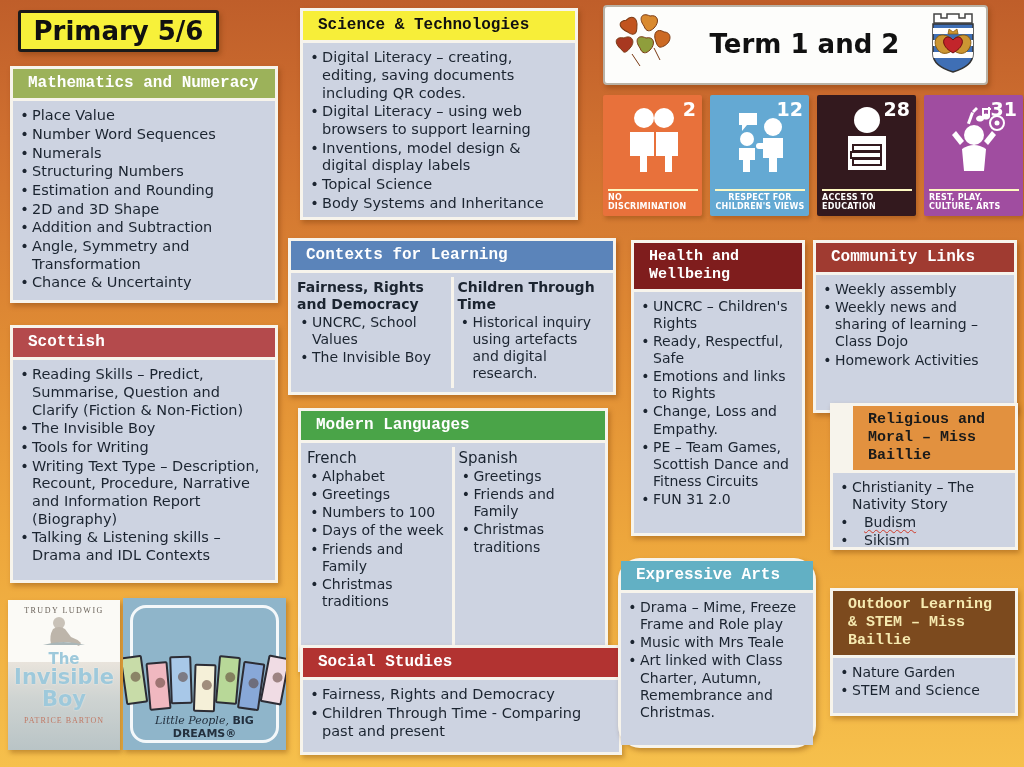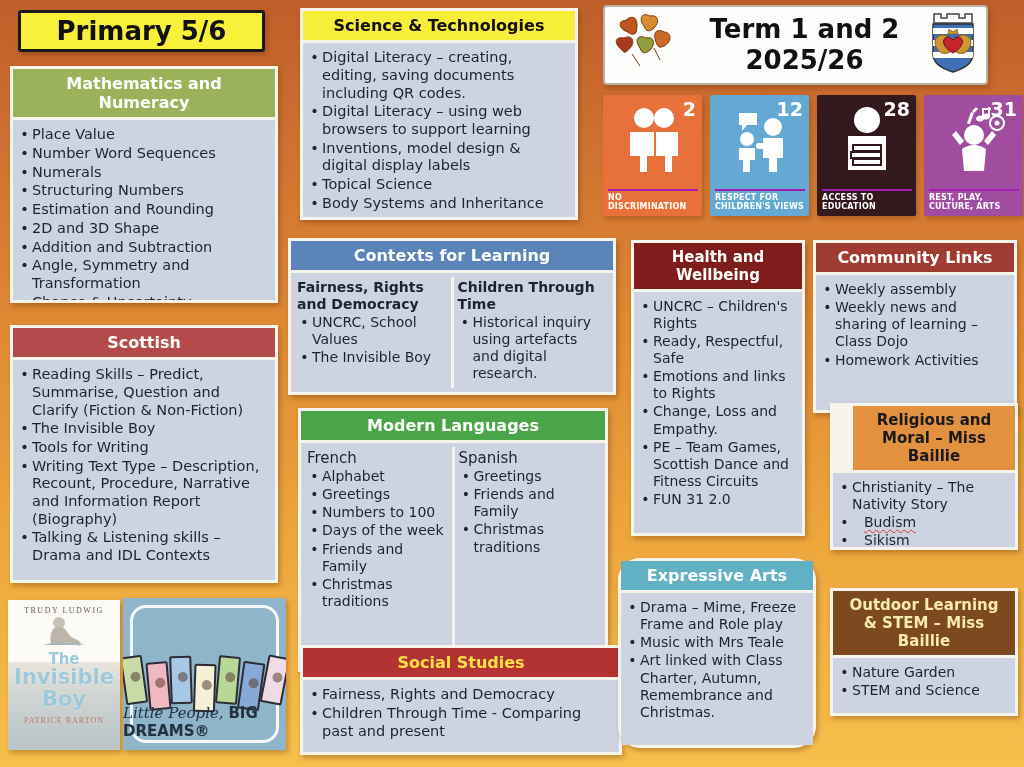--- a/index.html
+++ b/index.html
@@ -7,41 +7,41 @@
     position:relative;width:1024px;height:767px;overflow:hidden;
     font-family:"DejaVu Sans",sans-serif;color:#1b2430;
     background:linear-gradient(180deg,#bf5e2a 0%,#cf7030 18%,#e08c34 45%,#eda63c 70%,#f6c04c 100%);
   }
   .box{
     position:absolute;background:#f7f4ec;padding:3px;
     box-shadow:2px 3px 5px rgba(100,45,0,.35);
     display:flex;flex-direction:column;box-sizing:border-box;
   }
   .box-header{
-    text-align:center;font-weight:bold;font-size:16px;
-    padding:5px 15px;color:#fff;line-height:1.2;flex:0 0 auto;
+    font-weight:bold;font-size:16px;
+    padding:5px 15px;color:#fff;line-height:1.2;flex:0 0 auto;font-family:Liberation Mono, monospace;
   }
   .box-body{
     background:#cdd3e1;margin-top:3px;flex:1;
     padding:6px 4px 4px 4px;font-size:14.5px;line-height:1.22;
     overflow:hidden;
   }
   .li{display:flex;margin-bottom:1px;}
   .bullet{flex:0 0 15px;text-align:center;}
   .li-text{flex:1;padding-right:2px;}
   .squiggle{text-decoration:underline wavy #d03a2a 1px;text-underline-offset:2px;margin-left:12px;}
   .cols{display:flex;height:100%;}
   .col{flex:1;padding:2px 4px;}
   .col + .col{border-left:3px solid #f7f4ec;}
   .col-heading{font-weight:bold;font-size:14px;line-height:1.2;margin-bottom:1px;}
   .col-heading.plain{font-weight:normal;font-size:15px;}
   .col .li{font-size:14px;}
   
   #primary-title{
-    position:absolute;left:18px;top:10px;width:247px;height:42px;
+    position:absolute;left:18px;top:10px;width:201px;height:42px;
     background:#f7f13a;border:3px solid #1a1a1a;border-radius:3px;
     display:flex;align-items:center;justify-content:center;
     font-size:26px;font-weight:bold;color:#111;box-sizing:border-box;
     box-shadow:2px 3px 5px rgba(100,45,0,.35);
     text-align:right;
   }
   
   #term-banner{
     position:absolute;left:603px;top:5px;width:385px;height:80px;
     background:#fdfdfb;border:2px solid #b9b2a6;border-radius:4px;
@@ -52,21 +52,21 @@
   .leaves{flex:0 0 84px;display:flex;justify-content:center;}
   .crest{flex:0 0 66px;display:flex;justify-content:center;}
   
   #uncrc-row{position:absolute;left:603px;top:95px;width:420px;height:121px;display:flex;gap:8px;}
   .tile{position:relative;flex:1;border-radius:2px;box-shadow:2px 3px 4px rgba(100,45,0,.3);}
   .tile-number{position:absolute;top:3px;right:6px;color:#fff;font-weight:bold;font-size:19px;}
   .tile-icon{position:absolute;left:0;right:0;top:10px;display:flex;justify-content:center;}
   .tile-label{
     position:absolute;left:5px;right:4px;bottom:4px;color:#fff;
     font-size:8px;font-weight:bold;letter-spacing:.2px;line-height:1.2;
-    white-space:pre-line;border-top:2px solid #a21caf;padding-top:2px;
+    white-space:pre-line;border-top:2px solid #fef9c3;padding-top:2px;
   }
   
   #book-invisible{
     position:absolute;left:8px;top:600px;width:112px;height:150px;background:#fbfaf6;
     box-shadow:2px 3px 5px rgba(100,45,0,.35);overflow:hidden;
   }
   .ib-author{font-family:"Liberation Serif",serif;font-size:8px;letter-spacing:1.5px;text-align:center;color:#6a625a;margin-top:6px;}
   .ib-art{display:flex;justify-content:center;height:34px;}
   .ib-wash{position:absolute;left:0;right:0;top:62px;bottom:0;background:linear-gradient(180deg,#e9e4dc 0%,#cfd4d2 40%,#b9c4c6 100%);}
   .ib-title{position:relative;text-align:center;font-weight:bold;color:#9ec9db;line-height:1.02;text-shadow:0 0 2px rgba(255,255,255,.6);}
@@ -75,21 +75,21 @@
   .ib-t3{font-size:21px;}
   .ib-illus{position:relative;font-family:"Liberation Serif",serif;font-size:8px;letter-spacing:1px;text-align:center;color:#c07a66;margin-top:6px;}
   #book-lpbd{
     position:absolute;left:123px;top:598px;width:163px;height:152px;background:#8fb5ca;
     box-shadow:2px 3px 5px rgba(100,45,0,.35);overflow:hidden;
   }
   .lpbd-frame{position:absolute;left:7px;top:7px;right:7px;bottom:7px;border:3px solid rgba(255,255,255,.9);border-radius:16px;}
   .lpbd-books{position:absolute;left:0;right:0;top:28px;height:78px;display:flex;justify-content:center;align-items:flex-end;gap:2px;}
   .mini-book{width:24px;height:44px;border:2px solid #2c2c34;border-radius:2px;position:relative;}
   .mini-book::after{content:"";position:absolute;left:6px;top:14px;width:10px;height:10px;border-radius:50%;background:rgba(90,60,50,.55);}
-  .lpbd-title{position:absolute;left:0;right:0;bottom:10px;color:#23303e;font-size:15px;}
+  .lpbd-title{position:absolute;left:0;right:0;bottom:10px;text-align:center;color:#23303e;font-size:11px;}
   .lpbd-script{font-style:italic;font-family:"DejaVu Serif",serif;}
   .lpbd-bold{font-weight:bold;}
 </style>
 </head>
 <body>
 
 <div id="slide">
 
   <div id="primary-title">Primary 5/6</div>
 
@@ -102,21 +102,20 @@
           <path d="M12 36 C4 30 4 22 14 24 C22 20 26 28 20 34 C17 38 14 40 12 36 Z" fill="#a83820"></path>
           <path d="M30 34 C24 26 28 20 36 24 C44 22 46 30 40 36 C36 40 32 40 30 34 Z" fill="#8f9e3c"></path>
           <path d="M46 28 C42 18 48 14 54 18 C62 18 62 28 54 32 C50 34 48 34 46 28 Z" fill="#cc6a24"></path>
           <line x1="22" y1="40" x2="30" y2="52" stroke="#7a3a14"></line>
           <line x1="44" y1="34" x2="50" y2="46" stroke="#7a3a14"></line>
         </g>
       </svg>
     </div>
     <div class="term-text">
       <div>Term 1 and 2</div>
-      <div>2025/26</div>
     </div>
     <div class="crest">
       <svg width="50" height="70" viewBox="0 0 50 70">
         <path d="M6 13 h38 v-9 h-7 v4 h-6 v-4 h-12 v4 h-6 v-4 h-7 z" fill="#fff" stroke="#444" stroke-width="1.5"></path>
         <clipPath id="shieldclip">
             <path d="M5 14 h40 v30 q0 12 -20 18 q-20 -6 -20 -18 z"></path>
           </clipPath>
         <path d="M5 14 h40 v30 q0 12 -20 18 q-20 -6 -20 -18 z" fill="#3f6fb5" stroke="#333" stroke-width="1.5"></path>
         <g clip-path="url(#shieldclip)">
           <rect x="5" y="18" width="40" height="6" fill="#fff"></rect>
@@ -136,21 +135,21 @@
       <span class="tile-icon">
         <svg width="62" height="70" viewBox="0 0 62 70" fill="#fff">
           <circle cx="22" cy="13" r="10"></circle>
             <circle cx="42" cy="13" r="10"></circle>
           <path d="M8 27 h24 v24 h-7 v16 h-7 v-16 h-10 z"></path>
           <path d="M34 27 h22 v24 h-6 v16 h-7 v-16 h-9 z"></path>
         </svg>
       </span>
       <span class="tile-label">NO DISCRIMINATION</span>
     </div>
-    <div class="tile" style="background: rgb(100, 169, 211);">
+    <div class="tile" style="background: rgb(100, 169, 211); text-align: center;">
       <span class="tile-number">12</span>
       <span class="tile-icon">
         <svg width="62" height="70" viewBox="0 0 62 70" fill="#fff">
           <path d="M10 8 h18 v12 h-10 l-5 6 v-6 h-3 z"></path>
           <circle cx="18" cy="34" r="7"></circle>
           <path d="M10 43 h16 v12 h-5 v12 h-7 v-12 h-4 z"></path>
           <circle cx="44" cy="22" r="9"></circle>
           <path d="M34 33 h20 v20 h-6 v14 h-8 v-14 h-6 z"></path>
           <rect x="27" y="38" width="12" height="6" rx="3"></rect>
         </svg>
@@ -368,21 +367,21 @@
                 <span class="bullet">•</span>
                 <span class="li-text">Christmas traditions</span>
               </div>
             </div>
         </div>
       </div>
     </div>
   </div>
 
   <div class="box" style="left:300px;top:645px;width:322px;height:110px;">
-    <div class="box-header" style="background: rgb(178, 51, 49); color: #fde047;">Social Studies</div>
+    <div class="box-header" style="background: rgb(178, 51, 49); color: #ffffff;">Social Studies</div>
     <div class="box-body">
         <div class="li">
           <span class="bullet">•</span>
           <span class="li-text">Fairness, Rights and Democracy</span>
         </div>
         <div class="li">
           <span class="bullet">•</span>
           <span class="li-text">Children Through Time - Comparing past and present</span>
         </div>
       </div>

